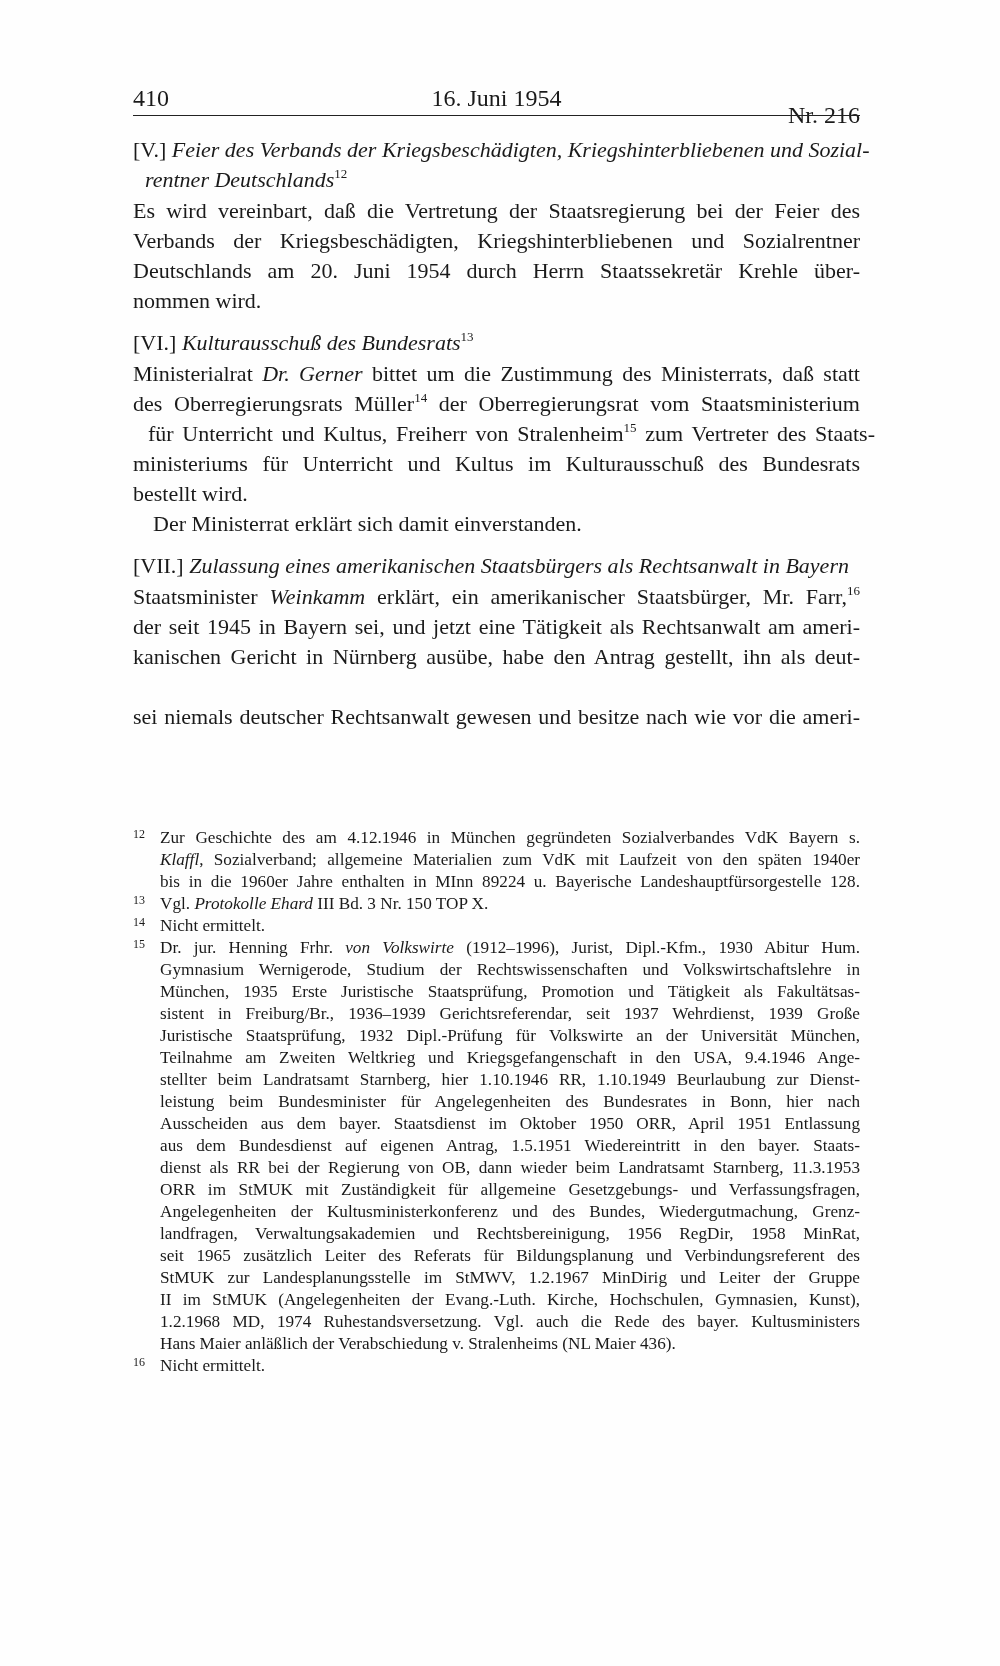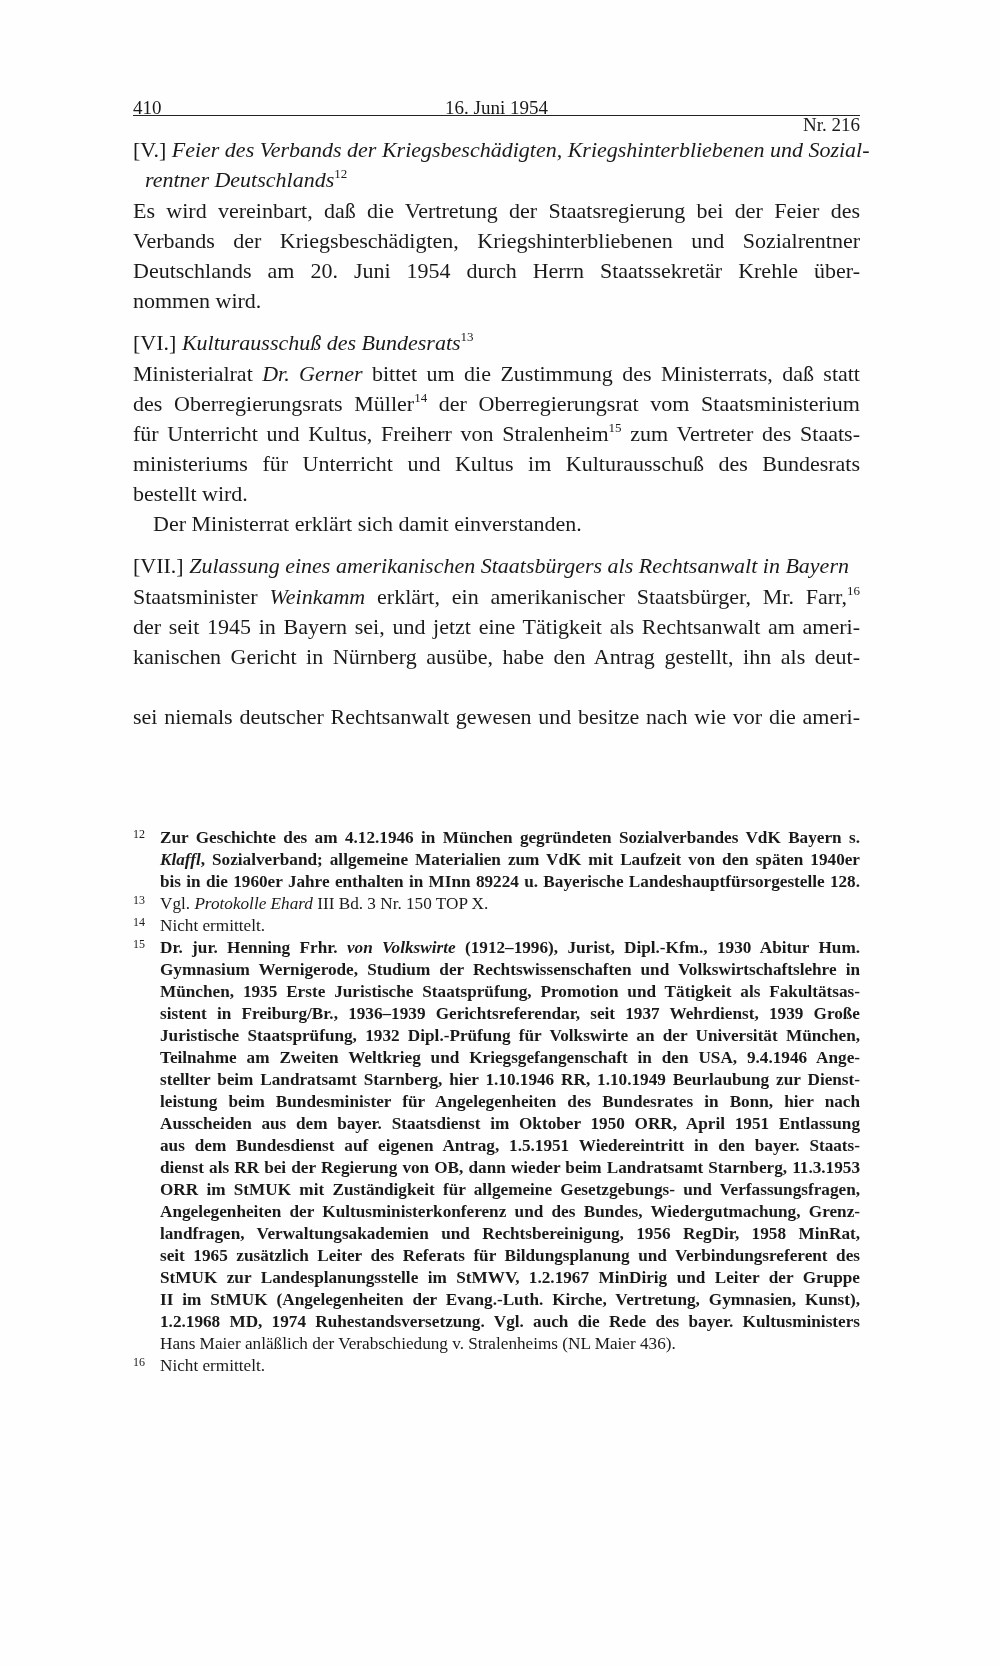--- a/index.html
+++ b/index.html
@@ -1,32 +1,32 @@
 <!DOCTYPE html>
 <html><head>
 <meta charset="utf-8">
 <style>
   html, body { margin: 0; padding: 0; background: #ffffff; }
   body { width: 1000px; height: 1666px; position: relative; overflow: hidden; color: #1a1a1a; }
   .page { position: absolute; left: 0; top: 0; width: 1000px; height: 1666px; background: #fefefe; }
   .serif { font-family: "Liberation Serif", "DejaVu Serif", serif; }
-  .running-head { position: absolute; left: 133px; top: 92px; width: 727px; height: 32px; font-size: 19px; line-height: 32px; }
+  .running-head { position: absolute; left: 133px; top: 82px; width: 727px; height: 32px; font-size: 24px; line-height: 32px; }
   .running-head span { position: absolute; top: 0; }
   .rh-page { left: 0; }
   .rh-date { left: 0; width: 727px; text-align: center; }
   .rh-nr { right: 0; margin-top: 17px; }
   .rule { position: absolute; left: 133px; top: 115px; width: 727px; height: 1px; background: #222; }
   .line { position: absolute; left: 133px; width: 727px; font-size: 22px; line-height: 30px; white-space: nowrap; }
   .just { text-align: justify; text-align-last: justify; }
   .it { font-style: italic; }
   sup { font-size: 13px; line-height: 0; vertical-align: 9px; }
   .fn { position: absolute; left: 133px; width: 727px; font-size: 17.2px; line-height: 22px; white-space: nowrap; }
   .fn-num { position: absolute; left: 0; font-size: 12px; top: -4px; }
   .fn-text { position: absolute; left: 27px; width: 700px; }
-  .fn-just { text-align: justify; text-align-last: justify; font-weight: bold; }
+  .fn-just { text-align: justify; text-align-last: justify; }
 </style>
 </head>
 <body>
 
 <div class="page serif">
 
   <div class="running-head">
     <span class="rh-page">410</span>
     <span class="rh-date">16. Juni 1954</span>
     <span class="rh-nr">Nr. 216</span>
@@ -48,21 +48,21 @@
   <div class="line" style="top:328px;">
     <span>[VI.]</span>
     <span class="it">Kulturausschuß des Bundesrats</span><sup>13</sup>
   </div>
   <div class="line just" style="top:359px;">
     <span>Ministerialrat </span><span class="it">Dr. Gerner</span><span> bittet um die Zustimmung des Ministerrats, daß statt</span>
   </div>
   <div class="line just" style="top:389px;">
     <span>des Oberregierungsrats Müller</span><sup>14</sup><span> der Oberregierungsrat vom Staatsministerium</span>
   </div>
-  <div class="line just" style="top:419px;">
+  <div class="line just" style="top:419px;margin-left:15px;">
     <span>für Unterricht und Kultus, Freiherr von Stralenheim</span><sup>15</sup><span> zum Vertreter des Staats-</span>
   </div>
   <div class="line just" style="top:449px;">ministeriums für Unterricht und Kultus im Kulturausschuß des Bundesrats</div>
   <div class="line" style="top:479px;">bestellt wird.</div>
   <div class="line" style="top:509px; left:153px;">Der Ministerrat erklärt sich damit einverstanden.</div>
 
   <div class="line" style="top:551px;">
     <span>[VII.]</span>
     <span class="it">Zulassung eines amerikanischen Staatsbürgers als Rechtsanwalt in Bayern</span>
   </div>
@@ -137,21 +137,21 @@
   <div class="fn" style="top:1223px;">
       <span class="fn-text fn-just">landfragen, Verwaltungsakademien und Rechtsbereinigung, 1956 RegDir, 1958 MinRat,</span>
     </div>
   <div class="fn" style="top:1245px;">
       <span class="fn-text fn-just">seit 1965 zusätzlich Leiter des Referats für Bildungsplanung und Verbindungsreferent des</span>
     </div>
   <div class="fn" style="top:1267px;">
       <span class="fn-text fn-just">StMUK zur Landesplanungsstelle im StMWV, 1.2.1967 MinDirig und Leiter der Gruppe</span>
     </div>
   <div class="fn" style="top:1289px;">
-      <span class="fn-text fn-just">II im StMUK (Angelegenheiten der Evang.-Luth. Kirche, Vertretung, Gymnasien, Kunst),</span>
+      <span class="fn-text fn-just">II im StMUK (Angelegenheiten der Evang.-Luth. Kirche, Hochschulen, Gymnasien, Kunst),</span>
     </div>
   <div class="fn" style="top:1311px;">
       <span class="fn-text fn-just">1.2.1968 MD, 1974 Ruhestandsversetzung. Vgl. auch die Rede des bayer. Kultusministers</span>
     </div>
   <div class="fn" style="top:1333px;">
       <span class="fn-text">Hans Maier anläßlich der Verabschiedung v. Stralenheims (NL Maier 436).</span>
     </div>
 
   <div class="fn" style="top:1355px;">
     <span class="fn-num">16</span>

